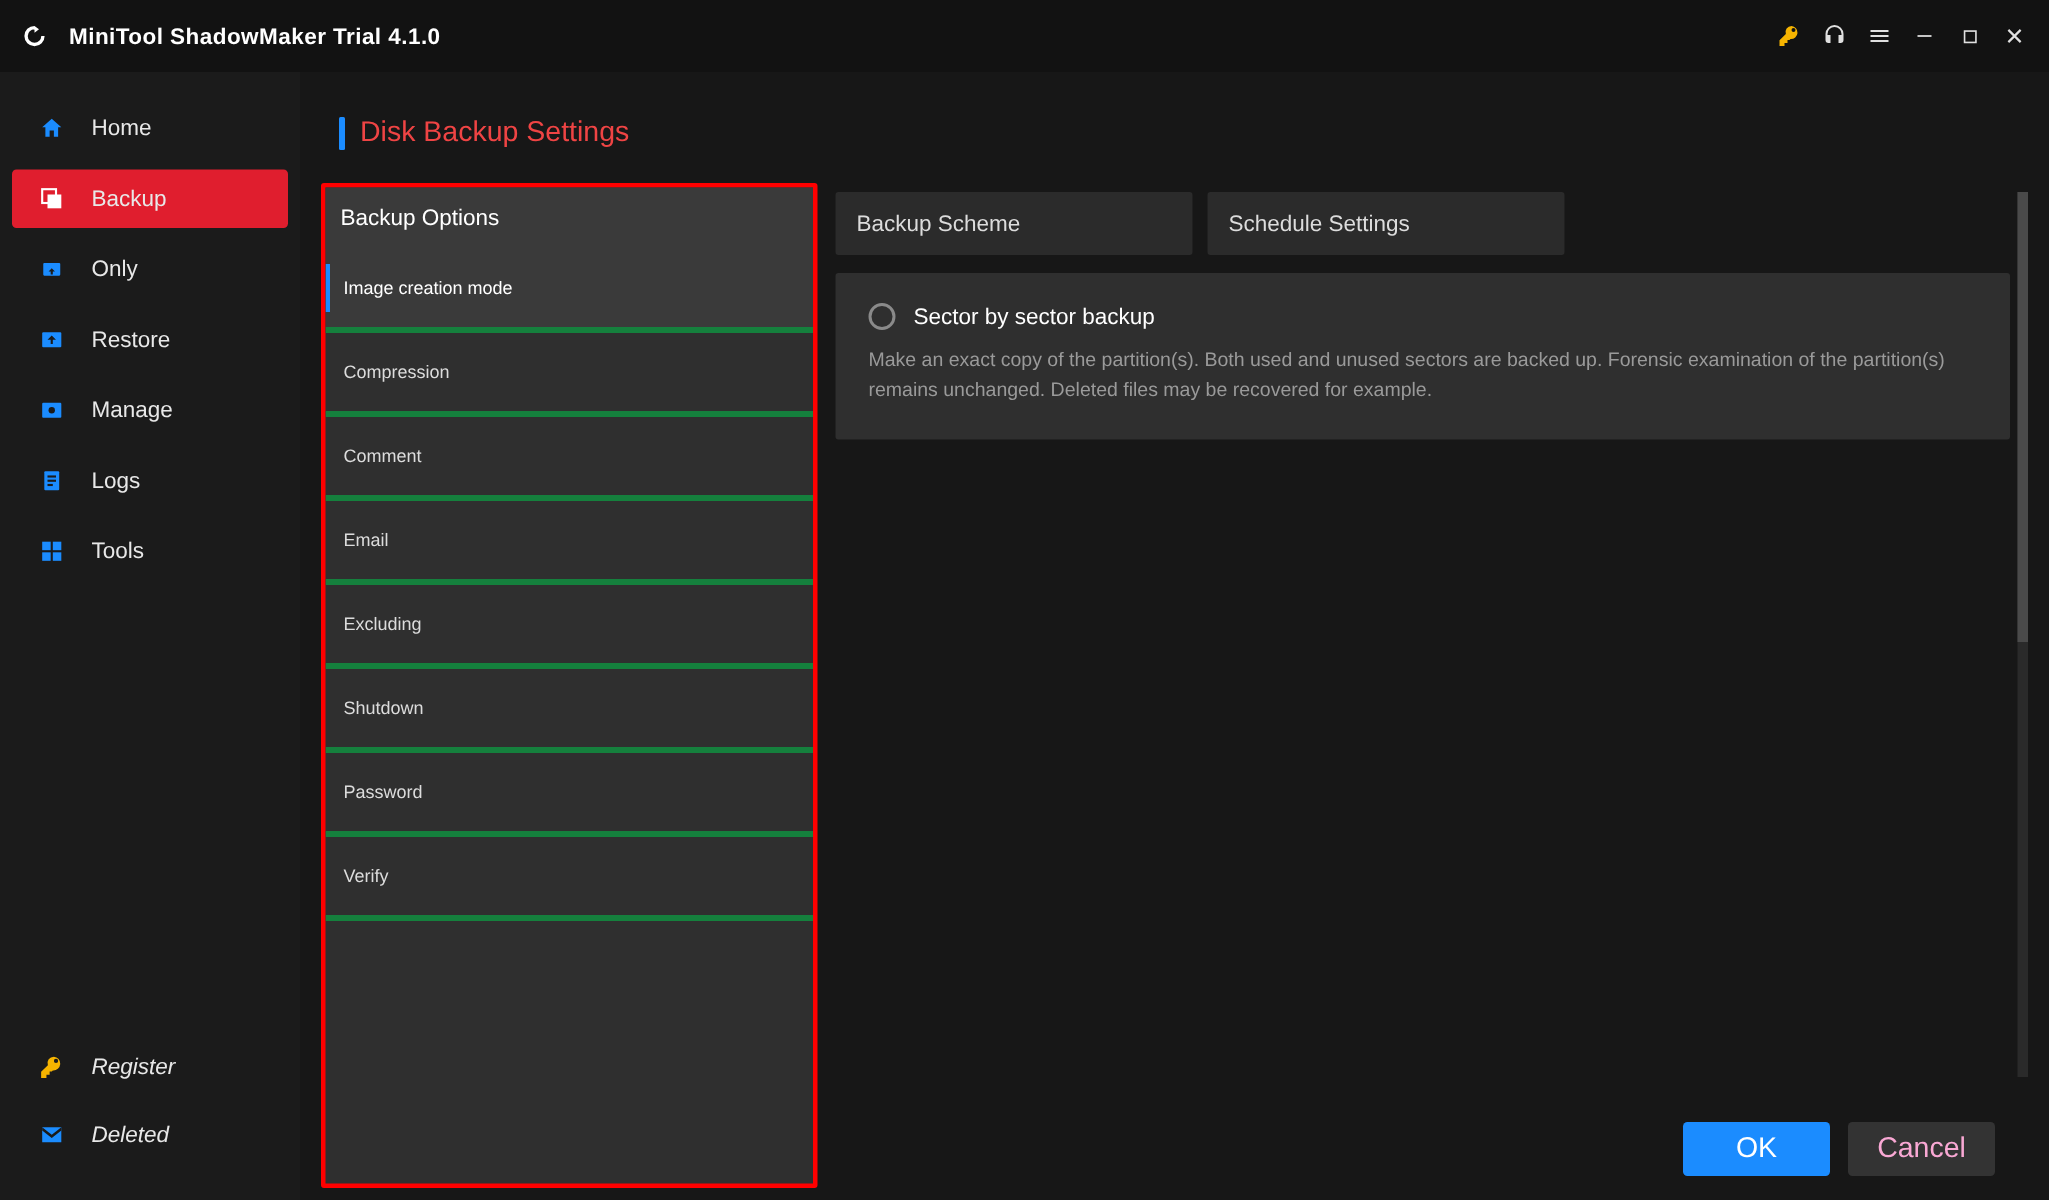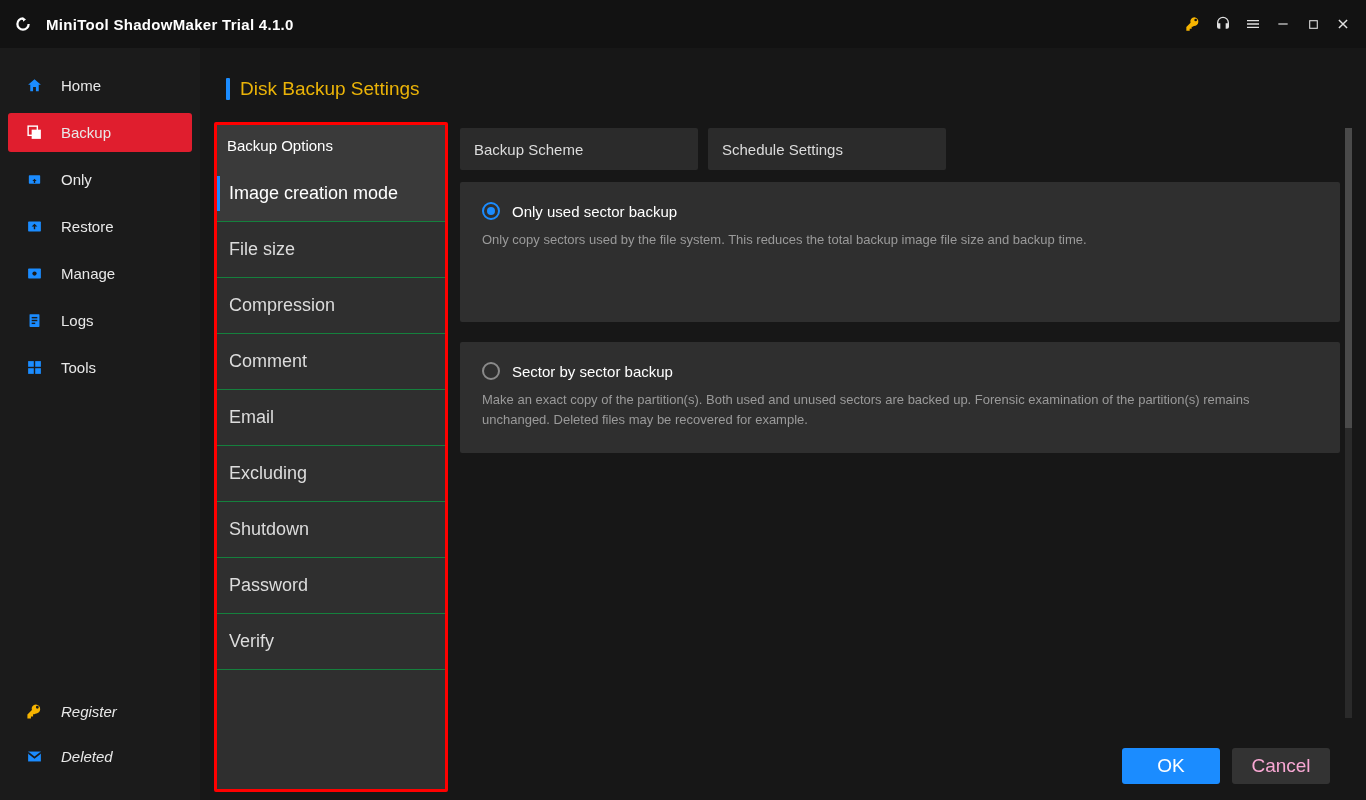--- a/index.html
+++ b/index.html
@@ -44,51 +44,51 @@
   .sidebar-item.active { background: #e01e2e; }
   .sidebar-item .sicon { width: 17px; height: 17px; display: flex; align-items: center; justify-content: center; color: #1b8cff; }
   .sidebar-item.active .sicon { color: #fff; }
   .sidebar-bottom .sidebar-item { margin-bottom: 6px; font-style: italic; }
   .sidebar-bottom .key-icon { color: #f6b400; }
 
   
   .content { flex: 1; display: flex; flex-direction: column; background: #171717; padding: 20px 14px 8px 14px; }
   .page-header { display: flex; align-items: center; gap: 10px; margin: 10px 0 22px 12px; }
   .header-bar { width: 4px; height: 22px; background: #1b8cff; border-radius: 1px; }
-  .page-title { font-size: 19px; font-weight: 500; color: #eab308; }
+  .page-title { font-size: 19px; font-weight: 500; color: #ef4444; }
 
   .tabsrow { display: flex; gap: 10px; }
   .tab {
     width: 238px; height: 42px;
     background: #2b2b2b;
     display: flex; align-items: center;
     padding: 0 14px;
     font-size: 15px; color: #dcdcdc;
     border-radius: 2px; cursor: pointer;
   }
 
   .panel-area { display: flex; gap: 12px; flex: 1; min-height: 0; }
   .left-panel {
-    width: 234px;
+    width: 331px;
     background: #2f2f2f;
     border: 3px solid #ff0000;
     border-radius: 2px;
     display: flex; flex-direction: column;
   }
   .left-panel .tab-in {
     background: #3a3a3a;
     padding: 12px 10px;
     font-size: 15px; color: #fff;
   }
   .option-list { overflow: auto; }
   .option-item {
     display: flex; align-items: center;
     height: 56px; padding: 0 12px;
-    font-size: 18px; color: #dcdcdc;
-    border-bottom: 1px solid #15803d;
+    font-size: 12px; color: #dcdcdc;
+    border-bottom: 4px solid #15803d;
     cursor: pointer;
     position: relative;
   }
   .option-item.active {
     background: #3a3a3a;
     color: #fff;
   }
   .option-item.active::before {
     content: ""; position: absolute; left: 0; top: 10px; bottom: 10px; width: 3px; background: #1b8cff;
   }
@@ -284,23 +284,20 @@
 
     <div class="panel-area">
 
       <div class="left-panel">
         <div class="tab-in">Backup Options</div>
         <div class="option-list">
           <div class="option-item active">
               <span>Image creation mode</span>
             </div>
           <div class="option-item">
-              <span>File size</span>
-            </div>
-          <div class="option-item">
               <span>Compression</span>
             </div>
           <div class="option-item">
               <span>Comment</span>
             </div>
           <div class="option-item">
               <span>Email</span>
             </div>
           <div class="option-item">
               <span>Excluding</span>
@@ -316,29 +313,20 @@
             </div>
         </div>
       </div>
 
       <div class="right-panel">
         <div class="tabsrow" style="margin-bottom:12px;">
           <div class="tab">Backup Scheme</div>
           <div class="tab">Schedule Settings</div>
         </div>
 
-        <div class="card" style="min-height:140px;">
-          <div class="radio-row">
-            <span class="radio-outer checked">
-                <span class="radio-inner"></span>
-              </span>
-            <span class="radio-label">Only used sector backup</span>
-          </div>
-          <div class="radio-desc">Only copy sectors used by the file system. This reduces the total backup image file size and backup time.</div>
-        </div>
 
         <div class="card">
           <div class="radio-row">
             <span class="radio-outer"></span>
             <span class="radio-label">Sector by sector backup</span>
           </div>
           <div class="radio-desc">Make an exact copy of the partition(s). Both used and unused sectors are backed up. Forensic examination of the partition(s) remains unchanged. Deleted files may be recovered for example.</div>
         </div>
 
         <div class="right-scroll">

